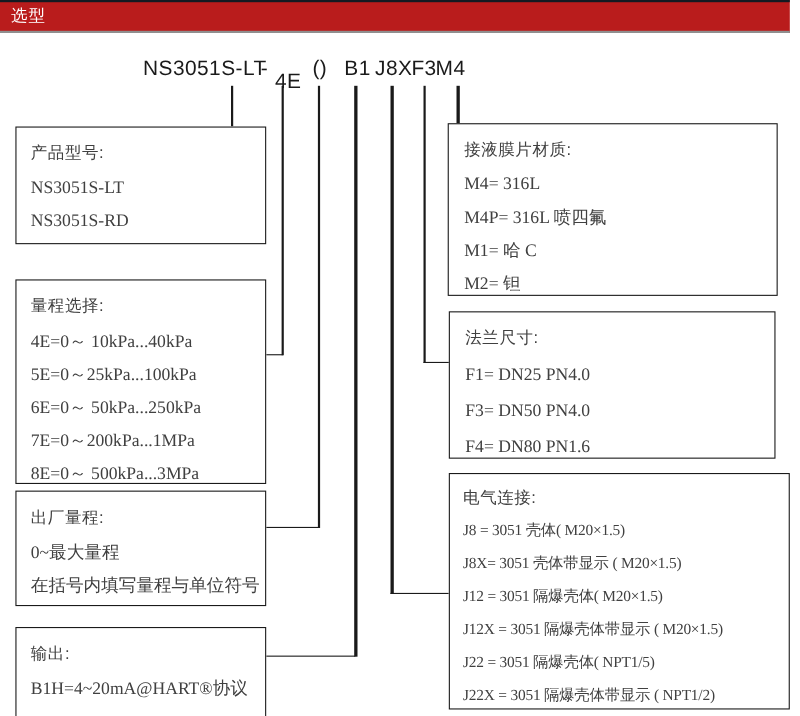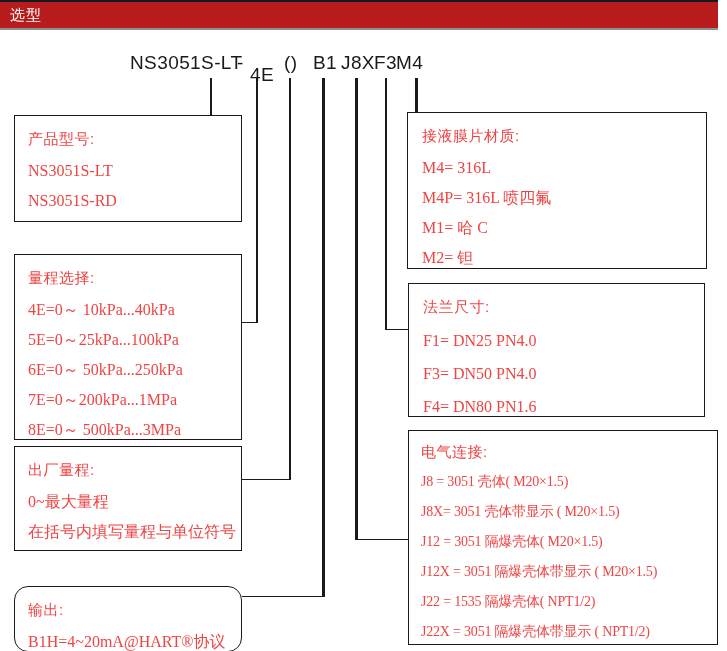--- a/index.html
+++ b/index.html
@@ -47,35 +47,35 @@
   #v-b1    { left:322px; top:78px;  height:519px; }
   #h-b1    { left:242px; top:595.5px; width:81px; }
   #v-j8x   { left:355px; top:78px;  height:462px; }
   #h-j8x   { left:355px; top:538.5px; width:53px; }
   #v-f3    { left:385px; top:78px;  height:252px; }
   #h-f3    { left:385px; top:328.5px; width:24px; }
   #v-m4    { left:415px; top:78px;  height:35px;  }
   
   .box {
     position:absolute; border:1.5px solid #1a1a1a; background:#ffffff;
-    padding:6px 6px 16px 13px; color:#ef4444; white-space:nowrap;
+    padding:6px 6px 16px 13px; color:#404040; white-space:nowrap;
   }
   .box .t {
     height:34px; display:flex; align-items:center;
     font-family:"Liberation Sans", sans-serif; font-size:15px;
     letter-spacing:0.5px;
   }
   .box .l {
     height:30px; display:flex; align-items:center;
     font-family:"Liberation Serif", "DejaVu Serif", serif; font-size:16px;
   }
   #box-l1 { left:14px;  top:115px; width:228px; height:107px; }
   #box-l2 { left:14px;  top:254px; width:228px; height:186px; }
   #box-l3 { left:14px;  top:446px; width:228px; height:105px; }
-  #box-l4 { left:14px;  top:586px; width:228px; height:66px;border-radius:14px;  }
+  #box-l4 { left:14px;  top:570px; width:228px; height:82px;  }
   #box-r1 { left:407px; top:112px; width:300px; height:157px; padding-left:14px; }
   #box-r2 { left:408px; top:283px; width:297px; height:134px; padding-left:14px; }
   #box-r3 { left:408px; top:430px; width:310px; height:215px; padding-left:12px;text-align:right; }
   #box-r2 .l { height:33px; }
   #box-r3 .t { height:30px; }
   #box-r3 .l { font-size:14px; letter-spacing:-0.2px; }
 </style>
 </head>
 <body>
 
@@ -149,17 +149,17 @@
     <div class="l">F3= DN50 PN4.0</div>
     <div class="l">F4= DN80 PN1.6</div>
   </div>
 
   <div class="box" id="box-r3">
     <div class="t">电气连接:</div>
     <div class="l">J8 = 3051 壳体( M20×1.5)</div>
     <div class="l">J8X= 3051 壳体带显示 ( M20×1.5)</div>
     <div class="l">J12 = 3051 隔爆壳体( M20×1.5)</div>
     <div class="l">J12X = 3051 隔爆壳体带显示 ( M20×1.5)</div>
-    <div class="l">J22 = 1535 隔爆壳体( NPT1/2)</div>
+    <div class="l">J22 = 3051 隔爆壳体( NPT1/5)</div>
     <div class="l">J22X = 3051 隔爆壳体带显示 ( NPT1/2)</div>
   </div>
 
 </div>
 
 </body></html>

